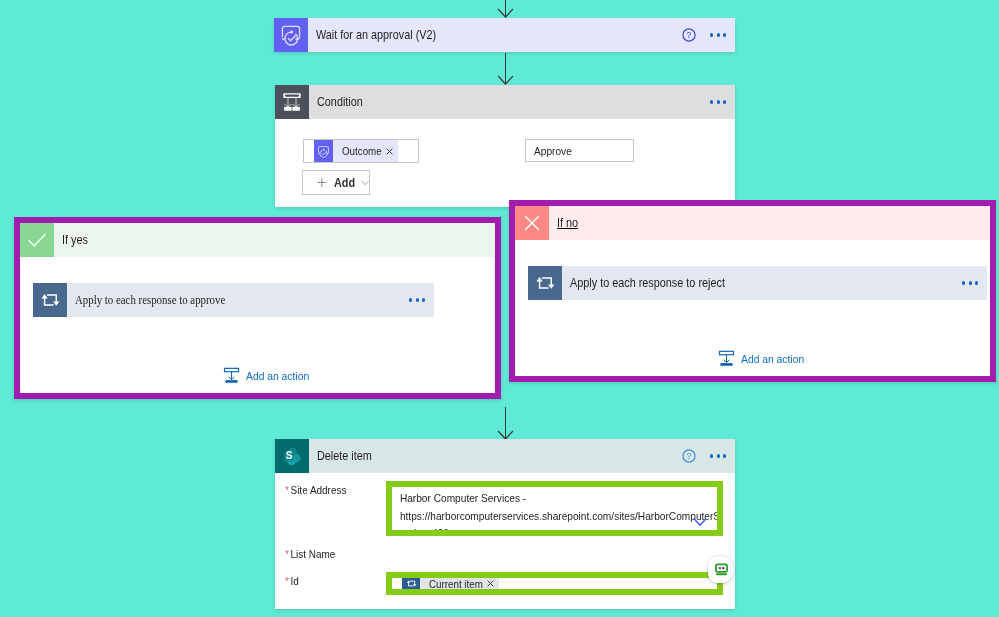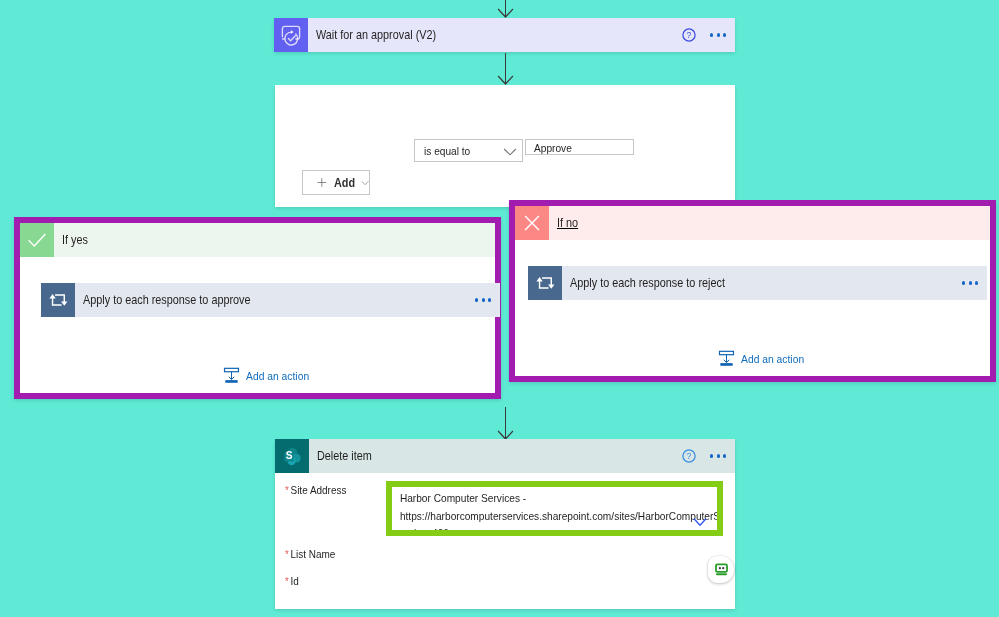--- a/index.html
+++ b/index.html
@@ -29,21 +29,21 @@
   .tokenfield{height:22px;background:#fff;border:1px solid #c8c6c4;display:flex;align-items:center;
               padding:0 0 0 10px;box-sizing:content-box;}
   .token{display:flex;align-items:center;height:22px;background:#e6e6fa;max-width:100%;}
   .token-ico{width:19px;height:22px;flex:0 0 19px;display:flex;align-items:center;justify-content:center;}
   .token-label{font-size:11.2px;color:#201f1e;white-space:nowrap;margin:0 0 0 9px;
               transform:scaleX(.875);transform-origin:left center;display:inline-block;}
   .token-x{margin:0 5px 0 4px;flex:0 0 auto;}
   .select-box{height:23px;border:1px solid #c8c6c4;background:#fff;display:flex;align-items:center;
               justify-content:space-between;padding:0 8px 0 9px;box-sizing:border-box;}
   .select-box span{font-size:11.6px;color:#201f1e;transform:scaleX(.875);transform-origin:left center;}
-  .text-box{height:16px;border:1px solid #c8c6c4;background:#fff;display:flex;align-items:center;
+  .text-box{height:23px;border:1px solid #c8c6c4;background:#fff;display:flex;align-items:center;
             padding:0 8px;box-sizing:border-box;font-size:11.6px;color:#201f1e;}
   .text-box > span{transform:scaleX(.875);transform-origin:left center;display:inline-block;}
   .add-btn{height:25px;border:1px solid #c8c6c4;background:#fff;display:flex;align-items:center;
            box-sizing:border-box;}
   .add-btn .lbl{font-size:12.4px;font-weight:bold;color:#323130;
               transform:scaleX(.875);transform-origin:left center;}
 
   
   .branch{position:absolute;background:#fff;border:6px solid #a21caf;box-sizing:border-box;
           box-shadow:0 0.3px 0.9px rgba(0,0,0,.10),0 1.6px 3.6px rgba(0,0,0,.13);}
@@ -99,30 +99,62 @@
       </div>
     </div>
   </div>
 
   <svg class="arrow" style="left:494px;top:52px" width="24" height="33" viewBox="0 0 24 33">
     <path d="M11.5 0.5 V32" stroke="#3b3a39" stroke-width="1.1" fill="none" shape-rendering="crispEdges"></path>
     <path d="M4.1 24.0 L11.5 32.0 L18.9 24.0" stroke="#3b3a39" stroke-width="1.2" fill="none" stroke-linecap="butt"></path>
   </svg>
 
   <div class="card" style="left:275px;top:85px;width:460px;height:122px;">
+    <div class="card-head" style="background:#dddedf">
+      <div class="card-icon" style="background:#4a515b">
+        <svg width="22" height="22" viewBox="0 0 24 24">
+          <rect x="2.6" y="2.5" width="18.8" height="5.1" rx="1.1" fill="#ffffff"></rect>
+          <rect x="4.2" y="3.9" width="15.6" height="2.3" rx="1.15" fill="#4a515b"></rect>
+          <path d="M7.6 7.6v10.6M16.4 7.6v10.6" stroke="#ffffff" stroke-width="0.8"></path>
+          <path d="M4.2 14.7c1.3 .2 2.4 1.4 3.4 3.5 1.0-2.1 2.1-3.3 3.4-3.5" stroke="#ffffff" stroke-width="0.8" fill="none" stroke-linecap="round"></path>
+          <path d="M13.0 14.7c1.3 .2 2.4 1.4 3.4 3.5 1.0-2.1 2.1-3.3 3.4-3.5" stroke="#ffffff" stroke-width="0.8" fill="none" stroke-linecap="round"></path>
+          <rect x="3.4" y="17.3" width="8.2" height="4.2" fill="#ffffff"></rect>
+          <rect x="12.4" y="17.3" width="8.2" height="4.2" fill="#ffffff"></rect>
+        </svg>
+      </div>
+      <div class="card-title">Condition</div>
+      <div class="head-actions">
+        <div class="ellipsis">
+          <i></i>
+            <i></i>
+            <i></i>
+        </div>
+      </div>
+    </div>
 
     <div class="cond-body" style="position:absolute;left:0;top:34px;right:0;bottom:0;">
 
-
-      <div class="select-box abs" style="left:139px;top:20px;width:109px;">
-        <span>is equal to</span>
-        <svg width="14" height="14" viewBox="0 0 14 14" fill="none" style="margin-right:-3px">
-          <path d="M1.2 5.0 L7 10.8 L12.8 5.0" stroke="#7a7876" stroke-width="1.15"></path>
-        </svg>
-      </div>
+      <div class="tokenfield abs" style="left:28px;top:20px;width:104px;">
+        <div class="token">
+          <div class="token-ico" style="background:#6260f0">
+            <svg width="15" height="15" viewBox="0 0 26 26" fill="none" stroke="#ffffff" stroke-opacity=".72" stroke-width="1.5" stroke-linecap="round">
+              <path d="M4.4 14.8V6.6a2.2 2.2 0 0 1 2.2-2.2h12.8a2.2 2.2 0 0 1 2.2 2.2v8.2a2.2 2.2 0 0 1-2.2 2.2h-1.6"></path>
+              <path d="M6.2 17.0H4.6"></path>
+              <path d="M13.3 10.2a6.4 6.4 0 1 0 4.45 1.85"></path>
+              <path d="M10.4 16.5l2.2 2.3 4.7-5.1"></path>
+              <path d="M12.9 8.0l2.7 2.0-2.7 2.0z" fill="#ffffff" fill-opacity=".80" stroke="none"></path>
+            </svg>
+          </div>
+          <div class="token-label" style="width: 39.7168px;">Outcome</div>
+          <svg class="token-x" width="7" height="7" viewBox="0 0 7 7" fill="none">
+          <path d="M0.6 0.6 L6.4 6.4 M6.4 0.6 L0.6 6.4" stroke="#323130" stroke-width="0.95"></path>
+        </svg>
+        </div>
+      </div>
+
 
       <div class="text-box abs" style="left:250px;top:20px;width:109px;">
         <span>Approve</span>
       </div>
 
       <div class="add-btn abs" style="left:27px;top:51px;width:68px;">
         <svg style="margin-left:14px" width="15" height="15" viewBox="0 0 15 15">
           <path d="M7.5 0.7V14.3M0.7 7.5H14.3" stroke="#6b6967" stroke-width="1.2"></path>
         </svg>
         <span class="lbl" style="margin-left:7px">Add</span>
@@ -136,21 +168,21 @@
   <div class="branch" style="left:14px;top:217px;width:487px;height:182px;">
     <div class="branch-head" style="background:#edf5ef">
       <div class="branch-ico" style="background:#88d892">
         <svg width="24" height="24" viewBox="0 0 24 24" fill="none">
           <path d="M3.6 12.2 9.3 17.9 20.4 6.1" stroke="#ffffff" stroke-width="1.45"></path>
         </svg>
       </div>
       <div class="branch-label">If yes</div>
     </div>
 
-    <div class="card" style="left:21px;top:60px;width:459px;height:34px;background:#e3e7ef;box-shadow:none;">
+    <div class="card" style="left:13px;top:60px;width:401px;height:34px;background:#e3e7ef;box-shadow:none;font-family:Liberation Serif, serif;">
       <div class="card-head">
         <div class="card-icon" style="background:#49688e">
           <svg width="23" height="23" viewBox="0 0 24 24" fill="none">
             <path d="M8.4 6.3H18.0V14.9" stroke="#ffffff" stroke-width="1.5"></path>
             <path d="M15.2 16.6H5.8V9.2" stroke="#ffffff" stroke-width="1.5"></path>
             <path d="M2.5 9.8 5.8 5.3 9.1 9.8z" fill="#ffffff"></path>
             <path d="M14.7 13.0 18.0 17.5 21.3 13.0z" fill="#ffffff"></path>
           </svg>
         </div>
         <div class="card-title">Apply to each response to approve</div>
@@ -257,20 +289,36 @@
         <path d="M1.8 4.6 L8 11.2 L14.2 4.6" stroke="#3355ee" stroke-width="1.4"></path>
       </svg>
     </div>
 
     <div class="field-label abs" style="left:10px;top:109px;">
       <span class="req">*</span><span>List Name</span>
     </div>
 
     <div class="field-label abs" style="left:10px;top:136px;">
       <span class="req">*</span><span>Id</span>
+    </div>
+    <div class="inp" style="left:111px;top:133px;width:337px;height:23px;display:flex;align-items:center;padding-left:3px;">
+      <div class="token" style="background:#dfe4ee;height:19px;margin-left:7px;">
+        <div class="token-ico" style="background:#2f5b93;width:18px;flex:0 0 18px;height:19px;">
+          <svg width="13" height="13" viewBox="0 0 24 24" fill="none">
+            <path d="M8.7 7.6H17.9V14.8" stroke="#ffffff" stroke-width="1.7"></path>
+            <path d="M15.3 16.4H6.6V9.8" stroke="#ffffff" stroke-width="1.7"></path>
+            <path d="M3.3 10.6 6.6 6.6 9.9 10.6z" fill="#ffffff"></path>
+            <path d="M14.6 13.6 17.9 17.6 21.2 13.6z" fill="#ffffff"></path>
+          </svg>
+        </div>
+        <div class="token-label" style="width: 53.8672px;">Current item</div>
+        <svg class="token-x" width="7" height="7" viewBox="0 0 7 7" fill="none">
+          <path d="M0.6 0.6 L6.4 6.4 M6.4 0.6 L0.6 6.4" stroke="#323130" stroke-width="0.95"></path>
+        </svg>
+      </div>
     </div>
   </div>
 
   <div class="abs" style="left:708px;top:556px;width:26px;height:27px;
               border-radius:9px 13px 13px 9px;background:#fff;
               box-shadow:0 1px 3px rgba(0,0,0,.22),0 0 2px rgba(0,0,0,.12);
               display:flex;align-items:center;justify-content:center;">
     <svg width="15" height="15" viewBox="0 0 16 16">
       <rect x="2.1" y="2.6" width="11.8" height="8.0" rx="1.5" fill="#fff" stroke="#2a9d2a" stroke-width="1.9"></rect>
       <circle cx="6.3" cy="6.6" r="1.2" fill="#3a3a3a"></circle>

